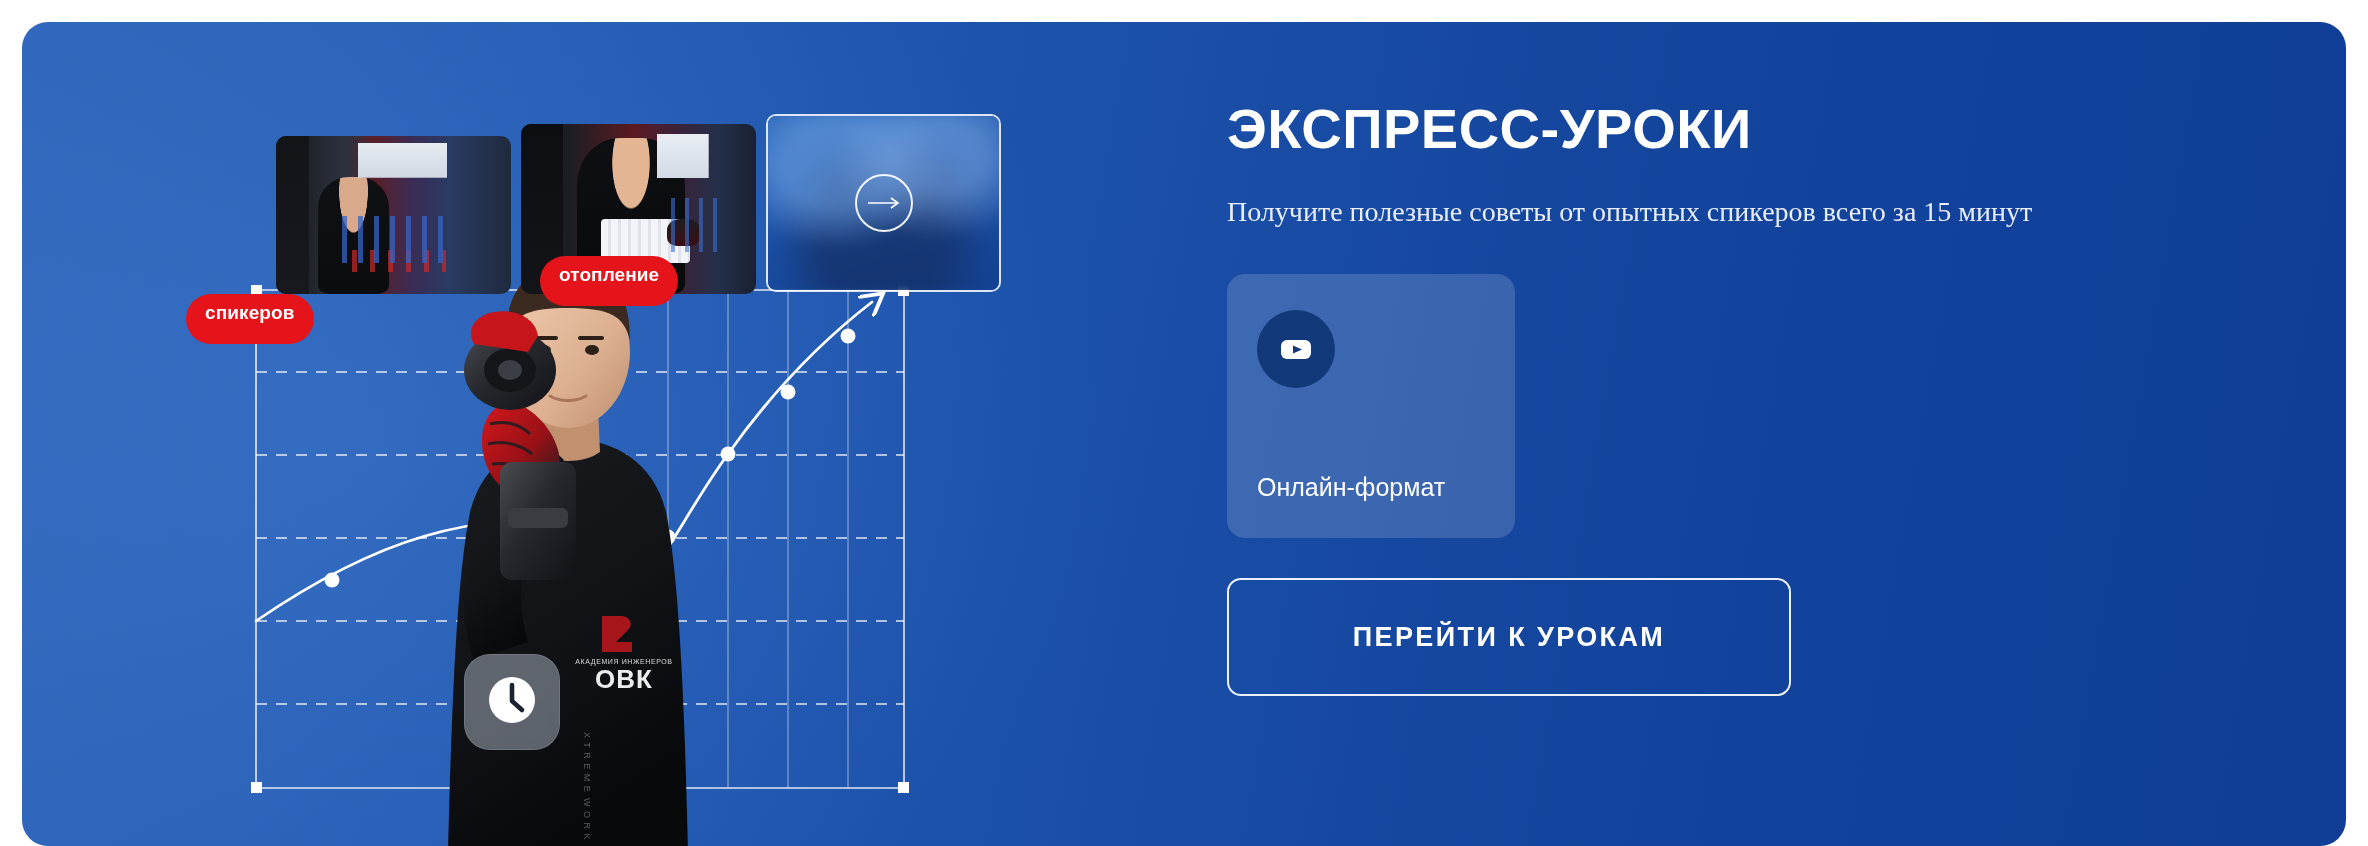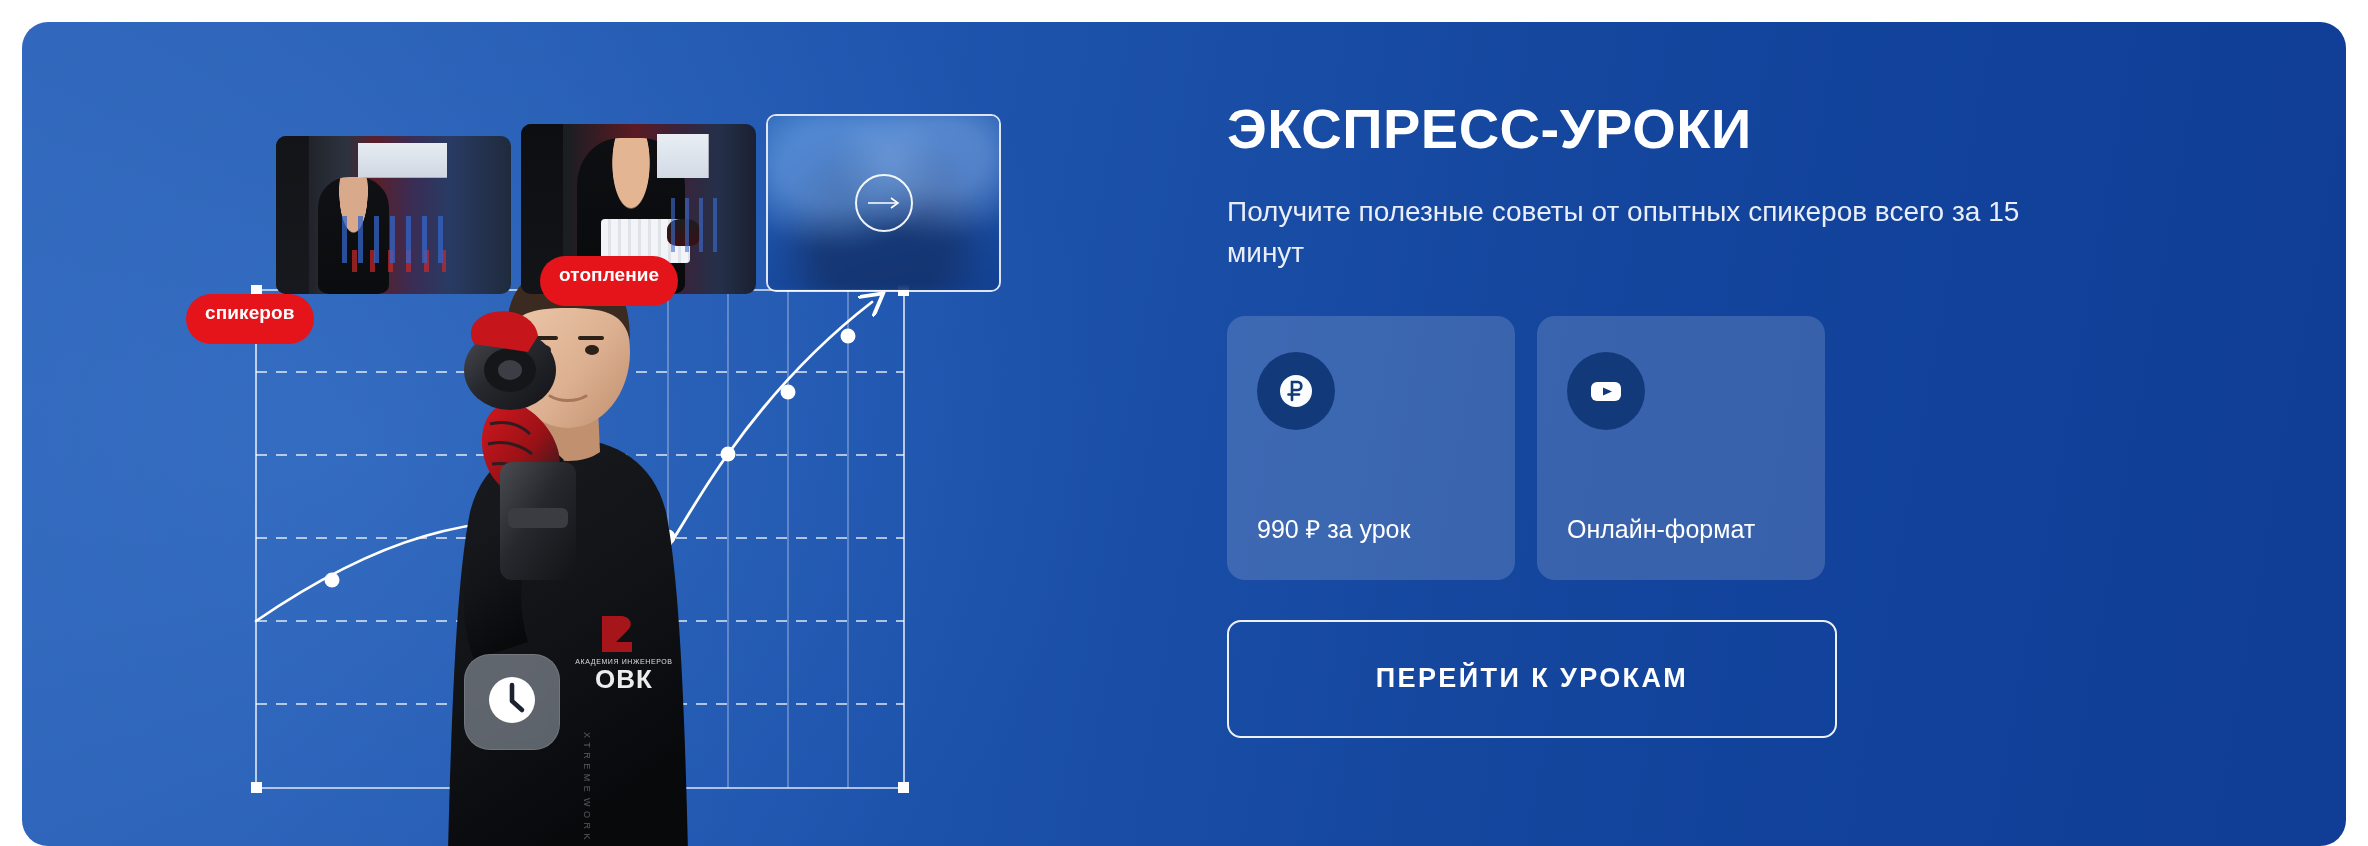--- a/index.html
+++ b/index.html
@@ -236,20 +236,21 @@
     line-height: 1.05;
   }
 
   p#subtitle {
     margin: 32px 0 0 0;
     font-size: 28px;
     font-weight: 400;
     color: #e9eef8;
     line-height: 1.48;
     max-width: 830px;
+    font-family: Liberation Serif, serif;
   }
 
   .cards {
     display: flex;
     gap: 22px;
     margin-top: 42px;
   }
   .card {
     width: 288px;
     height: 264px;
@@ -269,21 +270,21 @@
   }
   .card .cardlabel {
     font-size: 25px;
     color: #ffffff;
     font-weight: 400;
     line-height: 1.2;
   }
 
   #cta {
     margin-top: 40px;
-    width: 610px;
+    width: 564px;
     height: 118px;
     border-radius: 14px;
     border: 2px solid rgba(255,255,255,0.92);
     background: transparent;
     color: #ffffff;
     font-size: 27px;
     font-weight: 700;
     letter-spacing: 2.4px;
     font-family: "Liberation Sans", sans-serif;
     cursor: pointer;
@@ -470,32 +471,20 @@
     </div>
 
     <div id="content">
 
       <h1 id="title">ЭКСПРЕСС-УРОКИ</h1>
 
       <p id="subtitle">Получите полезные советы от опытных спикеров всего за 15 минут</p>
 
       <div class="cards">
 
-        <div class="card">
-          <div class="iconwrap">
-            <svg width="40" height="40" viewBox="0 0 40 40" aria-hidden="true">
-              <circle cx="20" cy="20" r="16" fill="#fbfcfe"></circle>
-              <g fill="none" stroke="#123a7a" stroke-width="2.6" stroke-linecap="round">
-                <path d="M 16 29 L 16 11 L 22 11 C 26.4 11 26.4 19 22 19 L 16 19"></path>
-                <path d="M 12.5 23.5 L 23 23.5"></path>
-              </g>
-            </svg>
-          </div>
-          <div class="cardlabel">990 ₽ за урок</div>
-        </div>
 
         <div class="card">
           <div class="iconwrap">
             <svg width="42" height="42" viewBox="0 0 42 42" aria-hidden="true">
               <rect x="6" y="12" width="30" height="19" rx="6" fill="#ffffff"></rect>
               <polygon points="18,17.5 27,21.5 18,25.5" fill="#123a7a"></polygon>
             </svg>
           </div>
           <div class="cardlabel">Онлайн-формат</div>
         </div>

